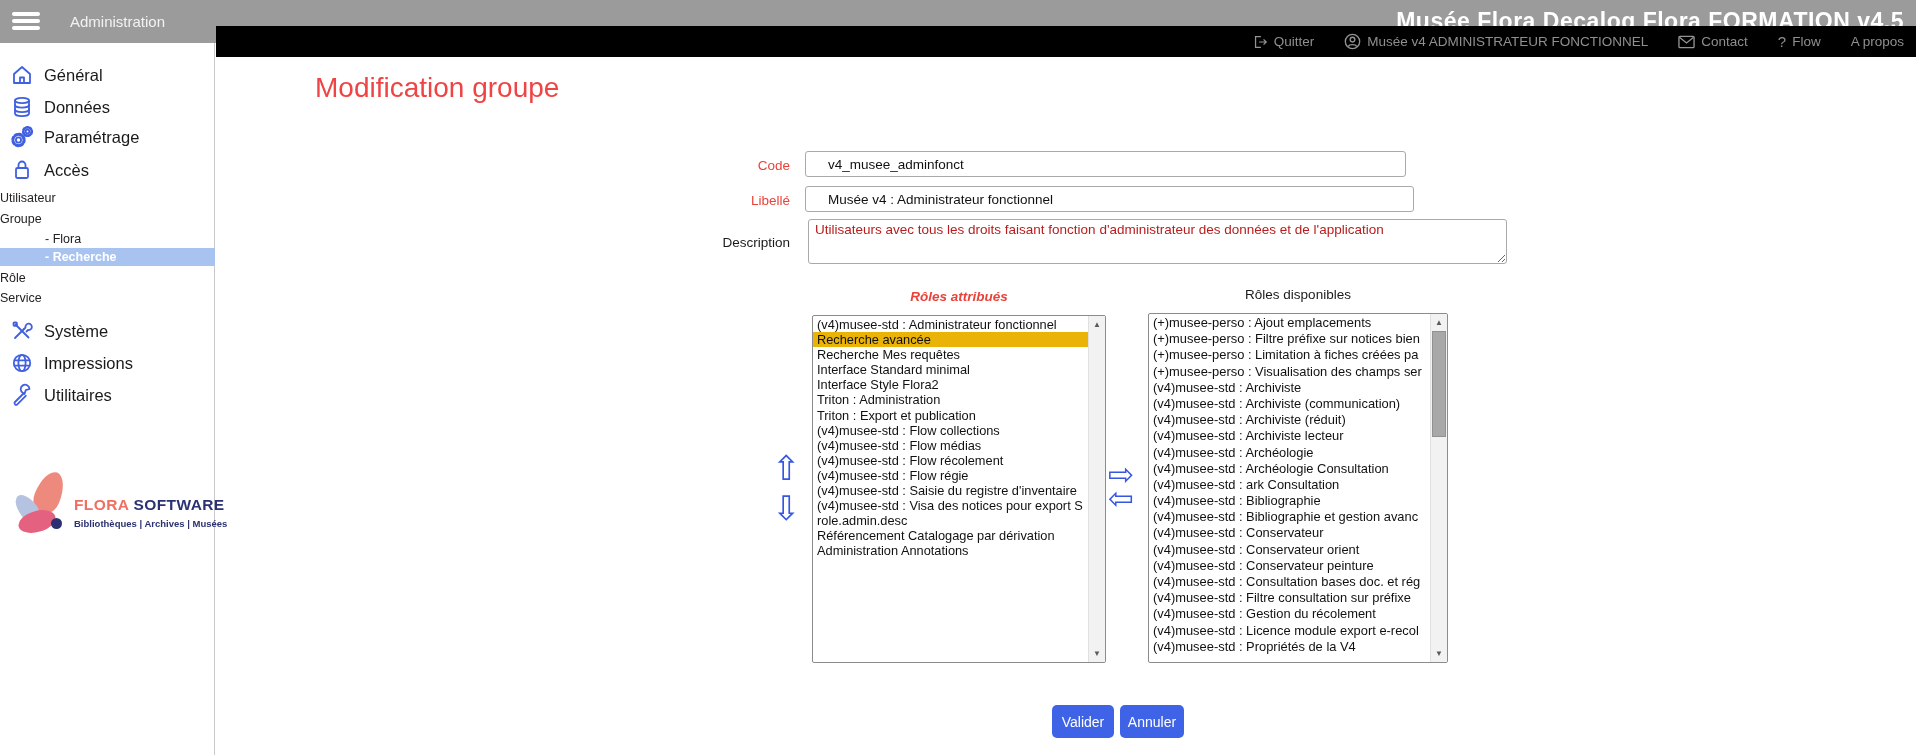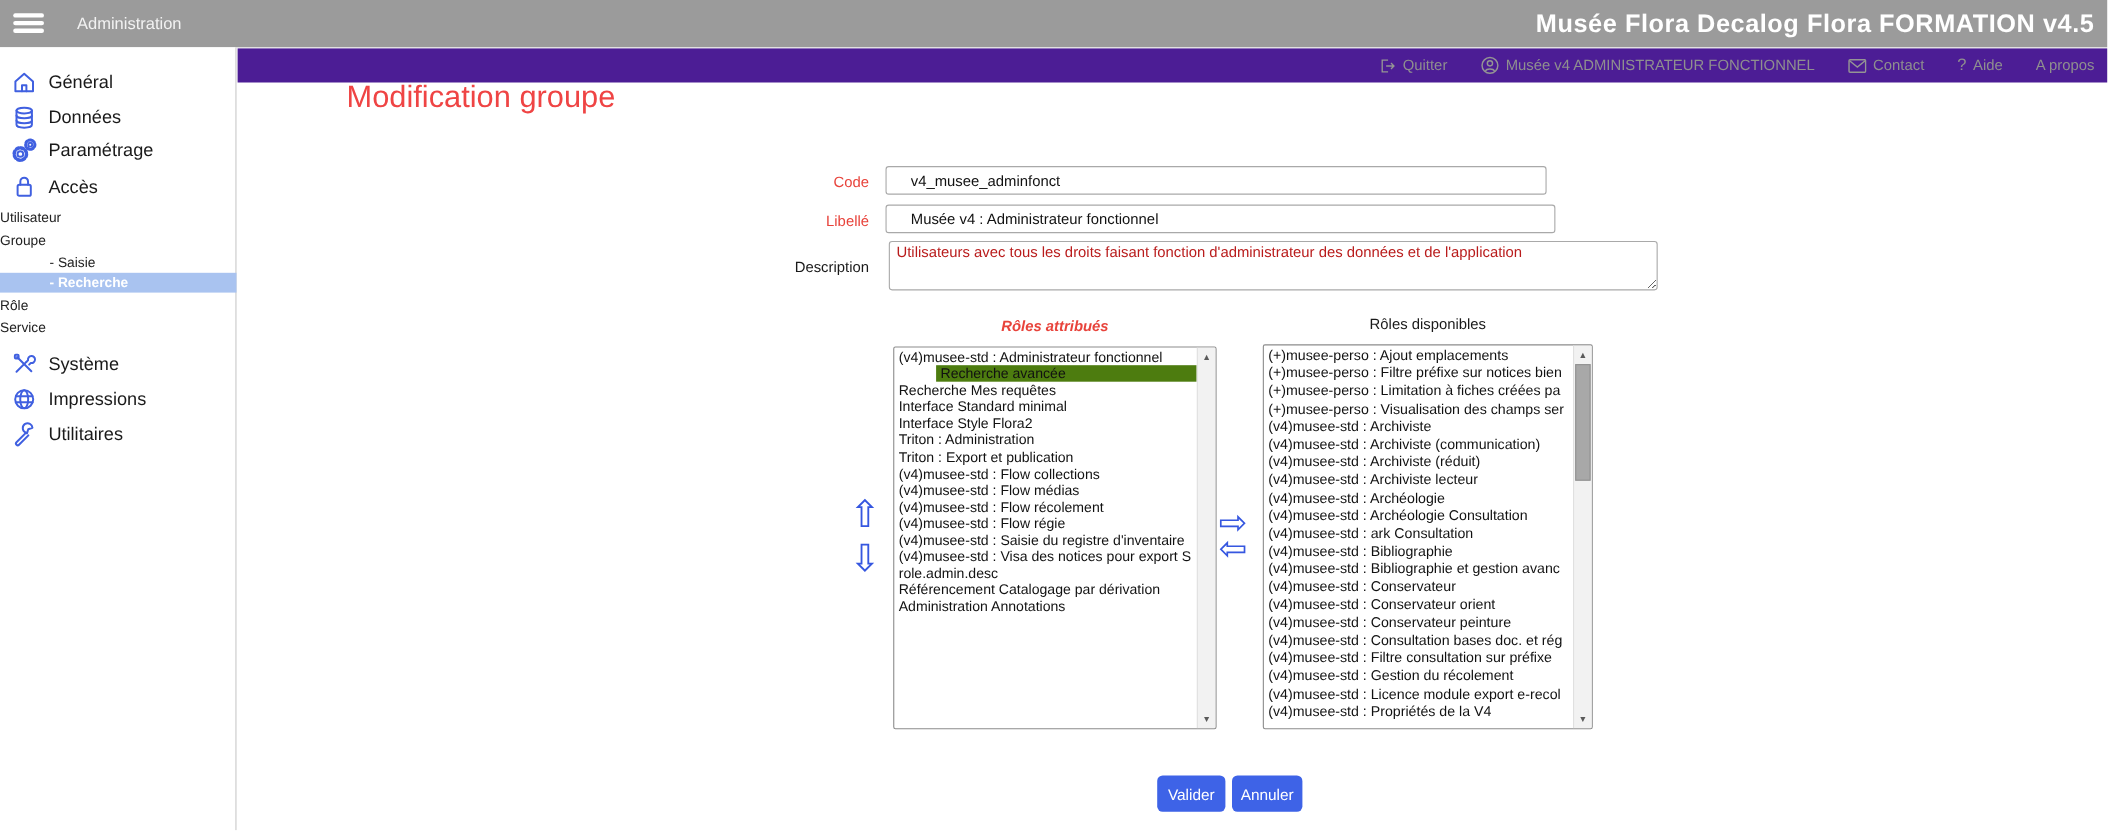--- a/index.html
+++ b/index.html
@@ -8,21 +8,21 @@
   #stage{position:relative;width:1916px;height:755px;background:#fff;overflow:hidden;}
 
   
   .topbar{position:absolute;left:0;top:0;width:1916px;height:43px;background:#9b9b9b;}
   .hamburger{position:absolute;left:12px;top:9px;width:30px;height:25px;cursor:pointer;}
   .hamburger span{display:block;width:28px;height:4px;background:#fff;border-radius:2px;margin:3px 0;}
   .module-label{position:absolute;left:70px;top:0;height:43px;line-height:43px;color:#f2f2f2;font-size:15px;}
   .app-title{position:absolute;right:12px;top:0;height:43px;line-height:43px;color:#ffffff;font-size:23px;font-weight:bold;letter-spacing:.5px;}
 
   
-  .toolbar{position:absolute;left:216px;top:44px;width:1700px;height:31px;background:#4c1d95;
+  .toolbar{position:absolute;left:216px;top:26px;width:1700px;height:31px;background:#000000;
            display:flex;justify-content:flex-end;align-items:center;gap:30px;padding-right:12px;}
   .tb-item{display:flex;align-items:center;gap:6px;color:#8f8f8f;font-size:13.5px;cursor:pointer;white-space:nowrap;}
   .tb-item svg{stroke:#949494;fill:none;stroke-width:1.4;}
   .tb-q{font-size:15px;color:#8f8f8f;}
 
   
   .sidebar{position:absolute;left:0;top:43px;width:215px;height:712px;background:#fff;border-right:1px solid #c9c9c9;}
   .nav-row{position:absolute;left:0;width:215px;height:26px;display:flex;align-items:center;cursor:pointer;}
   .nav-row .nico{position:absolute;left:10px;top:1px;width:24px;height:24px;}
   .nav-row .nlabel{position:absolute;left:44px;font-size:16.5px;color:#1a1a1a;}
@@ -54,21 +54,21 @@
   .f-textarea{position:absolute;border:1px solid #a9a9a9;border-radius:3px;font-family:inherit;font-size:13.5px;
               padding:2px 6px;color:#b91c1c;resize:both;outline:none;background:#fff;}
   .list-title{position:absolute;font-size:13.5px;text-align:center;}
   .bold{font-weight:bold;font-style:italic;}
 
   .listbox{position:absolute;background:#fff;border:1px solid #8c8c8c;border-radius:2px;overflow:hidden;}
   .lb-content{position:absolute;left:0;top:1px;right:17px;bottom:0;overflow:hidden;}
   .lb-left .lb-item{height:15.1px;line-height:15.1px;font-size:12.8px;}
   .lb-right .lb-item{height:16.2px;line-height:16.2px;font-size:12.9px;}
   .lb-item{padding-left:4px;white-space:nowrap;overflow:hidden;color:#111;cursor:default;}
-  .lb-item.selected{background:#4d7c0f;margin-left:38px;}
+  .lb-item.selected{background:#eab308;}
 
   .sb{position:absolute;right:0;top:0;bottom:0;width:17px;background:#f2f2f2;border-left:1px solid #e0e0e0;}
   .sb-btn{position:absolute;left:0;width:16px;height:17px;text-align:center;line-height:17px;font-size:8px;color:#5a5a5a;cursor:pointer;}
   .sb-up{top:0;}
   .sb-down{bottom:0;}
   .sb-thumb{position:absolute;left:1px;width:14px;background:#a8a8a8;border:1px solid #919191;cursor:pointer;}
 
   .move-arrow{position:absolute;color:#3657e0;line-height:1;cursor:pointer;user-select:none;}
 
   .btn{position:absolute;height:33px;background:#3e63e7;color:#fff;border:none;border-radius:5px;
@@ -107,21 +107,21 @@
     </div>
     <div class="tb-item">
       <svg width="17" height="14" viewBox="0 0 18 14">
           <rect x="1" y="1" width="16" height="12" rx="1"></rect>
           <path d="M1.5 2 l7.5 6 7.5-6"></path>
         </svg>
       <span>Contact</span>
     </div>
     <div class="tb-item">
       <span class="tb-q">?</span>
-      <span>Aide</span>
+      <span>Flow</span>
     </div>
     <div class="tb-item">
       <span>A propos</span>
     </div>
   </div>
 
   <div class="sidebar">
 
     <div class="nav-row" style="top:19px;">
       <span class="nico">
@@ -167,21 +167,21 @@
       <span class="nlabel">Accès</span>
     </div>
 
     <div class="nav-sub" style="top:146px;">
         <span class="t1">Utilisateur</span>
       </div>
     <div class="nav-sub" style="top:167px;">
         <span class="t1">Groupe</span>
       </div>
     <div class="nav-sub" style="top:187px;">
-        <span class="t2">- Saisie</span>
+        <span class="t2">- Flora</span>
       </div>
     <div class="nav-sub sel" style="top:205px;">
         <span class="t2">- Recherche</span>
       </div>
     <div class="nav-sub" style="top:226px;">
         <span class="t1">Rôle</span>
       </div>
     <div class="nav-sub" style="top:246px;">
         <span class="t1">Service</span>
       </div>
@@ -212,20 +212,31 @@
     <div class="nav-row" style="top:339px;">
       <span class="nico">
         <svg width="24" height="24" viewBox="0 0 24 24">
             <path d="M13.5 10.5 L5 19 a1.6 1.6 0 0 0 2.3 2.3 L15.8 12.8"></path>
             <path d="M13 10 a4.4 4.4 0 1 1 6.5-4 l-3.8 1.2 -1.2 3.8 z"></path>
           </svg>
       </span>
       <span class="nlabel">Utilitaires</span>
     </div>
 
+    <div class="logo">
+      <div class="petal p-coral"></div>
+      <div class="petal p-blue"></div>
+      <div class="petal p-pink"></div>
+      <div class="petal p-dot"></div>
+      <div class="brand">
+        <span class="fl">FLORA</span>
+        <span class="sw">SOFTWARE</span>
+      </div>
+      <div class="tagline">Bibliothèques | Archives | Musées</div>
+    </div>
   </div>
 
   <div class="page-title">Modification groupe</div>
 
   <div class="f-label red" style="top:158px;">Code</div>
   <input class="f-input" style="left: 805px; top: 151px; width: 601px;" value="v4_musee_adminfonct">
 
   <div class="f-label red" style="top:193px;">Libellé</div>
   <input class="f-input" style="left: 805px; top: 186px; width: 609px;" value="Musée v4 : Administrateur fonctionnel">
 

